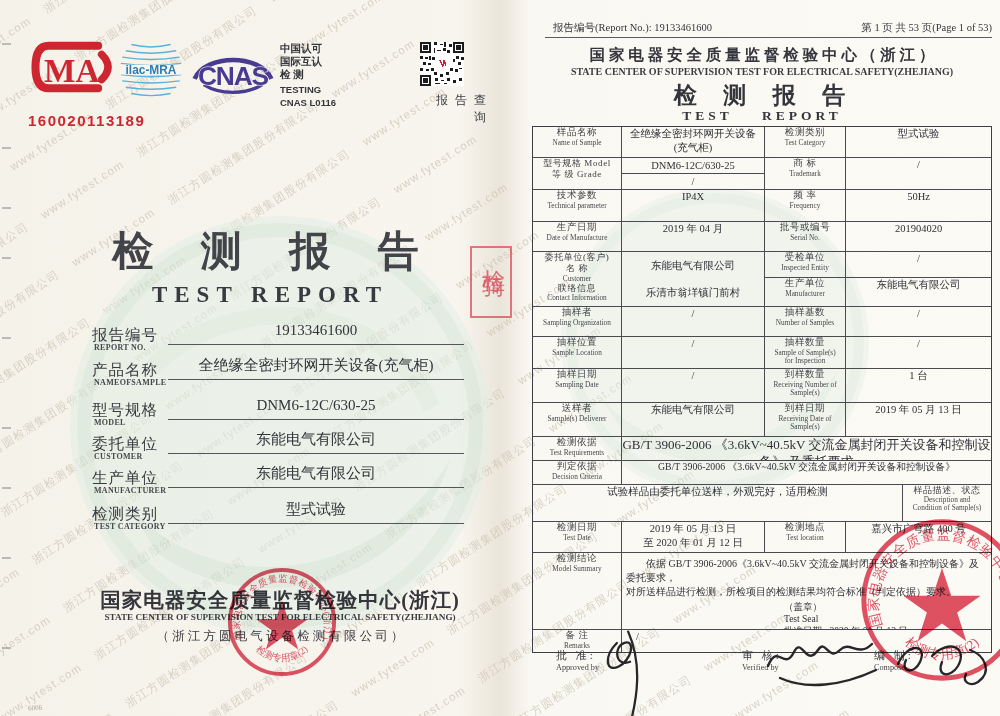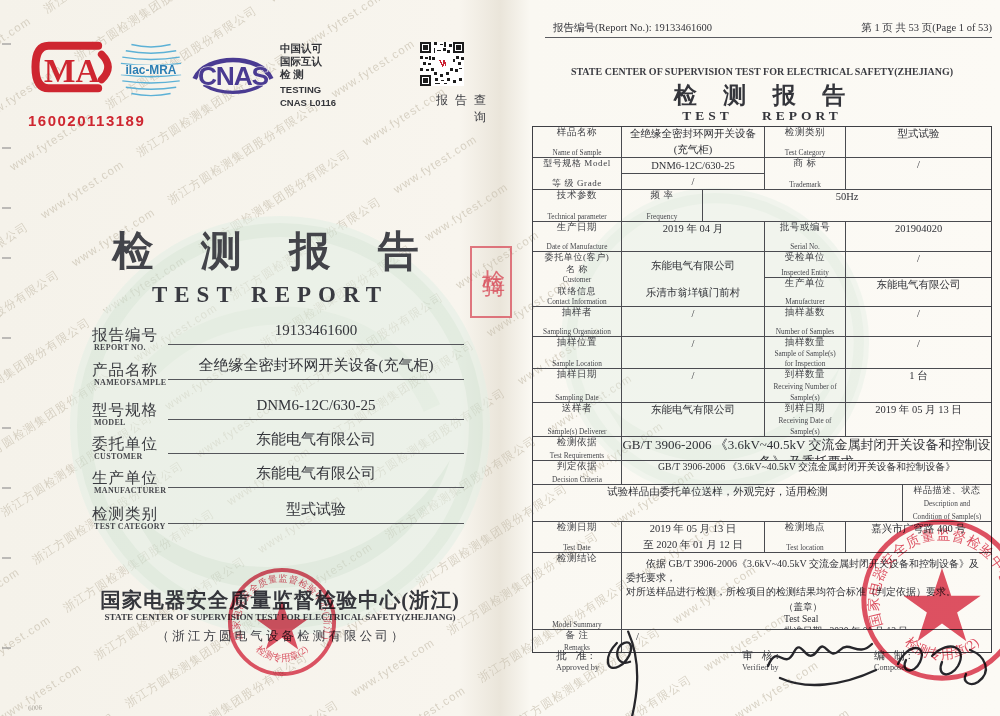--- a/index.html
+++ b/index.html
@@ -19,21 +19,21 @@
   .lfield .lab .zh{font-size:15.5px;letter-spacing:1px;color:#3a3b40;}
   .lfield .lab .en{position:absolute;left:2px;top:19px;font-size:8px;font-weight:bold;
                    letter-spacing:.3px;color:#46474c;white-space:nowrap;font-family:"Liberation Serif",serif;}
   .lfield .val{flex:1;border-bottom:1.4px solid #55565b;text-align:center;
                font-size:15px;padding-bottom:3px;color:#33343a;}
   
   .rtable{position:absolute;left:532px;top:126px;width:458px;border:1.4px solid #3e3f44;}
   .tr{display:flex;border-top:1px solid #4a4b50;}
   .tr:first-child{border-top:none;}
   .c{border-left:1px solid #4a4b50;display:flex;flex-direction:column;align-items:center;
-     justify-content:space-between;text-align:center;overflow:hidden;}
+     justify-content:flex-start;text-align:center;overflow:hidden;}
   .c:first-child{border-left:none;}
   .w1{width:88px;flex:none;} .w2{width:142px;flex:none;} .w3{width:80px;flex:none;} .w4{flex:1;}
   .lab .zh{font-size:9.5px;letter-spacing:.6px;color:#3d3e43;line-height:1.25;}
   .lab .en{font-size:7.3px;line-height:1.12;color:#47484d;}
   .val{font-size:10.5px;color:#2f3036;line-height:1.3;}
   .stack{display:flex;flex-direction:column;}
   .subrow{display:flex;}
   .summary{align-items:flex-start;justify-content:flex-start;text-align:left;padding:4px 6px 0 4px;}
   .sline{margin:0;font-size:10px;line-height:1.42;color:#2f3036;}
   .sline.ind{text-indent:2em;}
@@ -232,20 +232,21 @@
     <div style="writing-mode:vertical-rl;font-size:23px;color:rgba(215,70,85,.85);margin:3px 0 0 6px;letter-spacing:6px">检骑</div>
   </div>
 
   <div class="abs" style="left:553px;top:21px;font-size:10.5px;color:#35363c">
     <span>报告编号(Report No.):</span>
     <span>19133461600</span>
   </div>
   <div class="abs" style="left:790px;top:21px;width:202px;text-align:right;font-size:10.5px;color:#35363c">第 1 页 共 53 页(Page 1 of 53)</div>
   <div class="abs" style="left:545px;top:37px;width:447px;border-top:1.2px solid #5a5b60"></div>
 
+  <div class="abs" style="left:532px;top:45px;width:460px;text-align:center;font-size:15.5px;font-weight:bold;color:#35363c">国 家 电 器 安 全 质 量 监 督 检 验 中 心 （ 浙 江 ）</div>
   <div class="abs" style="left:532px;top:66px;width:460px;text-align:center;font-size:10px;font-weight:bold;color:#3b3c42">STATE CENTER OF SUPERVISION TEST FOR ELECTRICAL SAFETY(ZHEJIANG)</div>
   <div class="abs pre" style="left:532px;top:80px;width:460px;text-align:center;font-size:23px;font-weight:bold;letter-spacing:5px;color:#34353b">检  测  报  告</div>
   <div class="abs pre" style="left:532px;top:108px;width:460px;text-align:center;font-size:13.5px;font-weight:bold;letter-spacing:4px;color:#34353b">TEST    REPORT</div>
 
   <div class="rtable">
 
     <div class="tr" style="height:30px">
       <div class="c lab w1">
           <span class="zh">样品名称</span>
           <span class="en">Name of Sample</span>
@@ -279,20 +280,23 @@
       <div class="c val w4">
           <span>/</span>
         </div>
     </div>
 
 
     <div class="tr" style="height:31px">
       <div class="c lab w1">
           <span class="zh">技术参数</span>
           <span class="en">Technical parameter</span>
+        </div>
+      <div class="c val w2">
+          <span>IP4X</span>
         </div>
       <div class="c lab w3">
           <span class="zh">频  率</span>
           <span class="en">Frequency</span>
         </div>
       <div class="c val w4">
           <span>50Hz</span>
         </div>
     </div>
 

